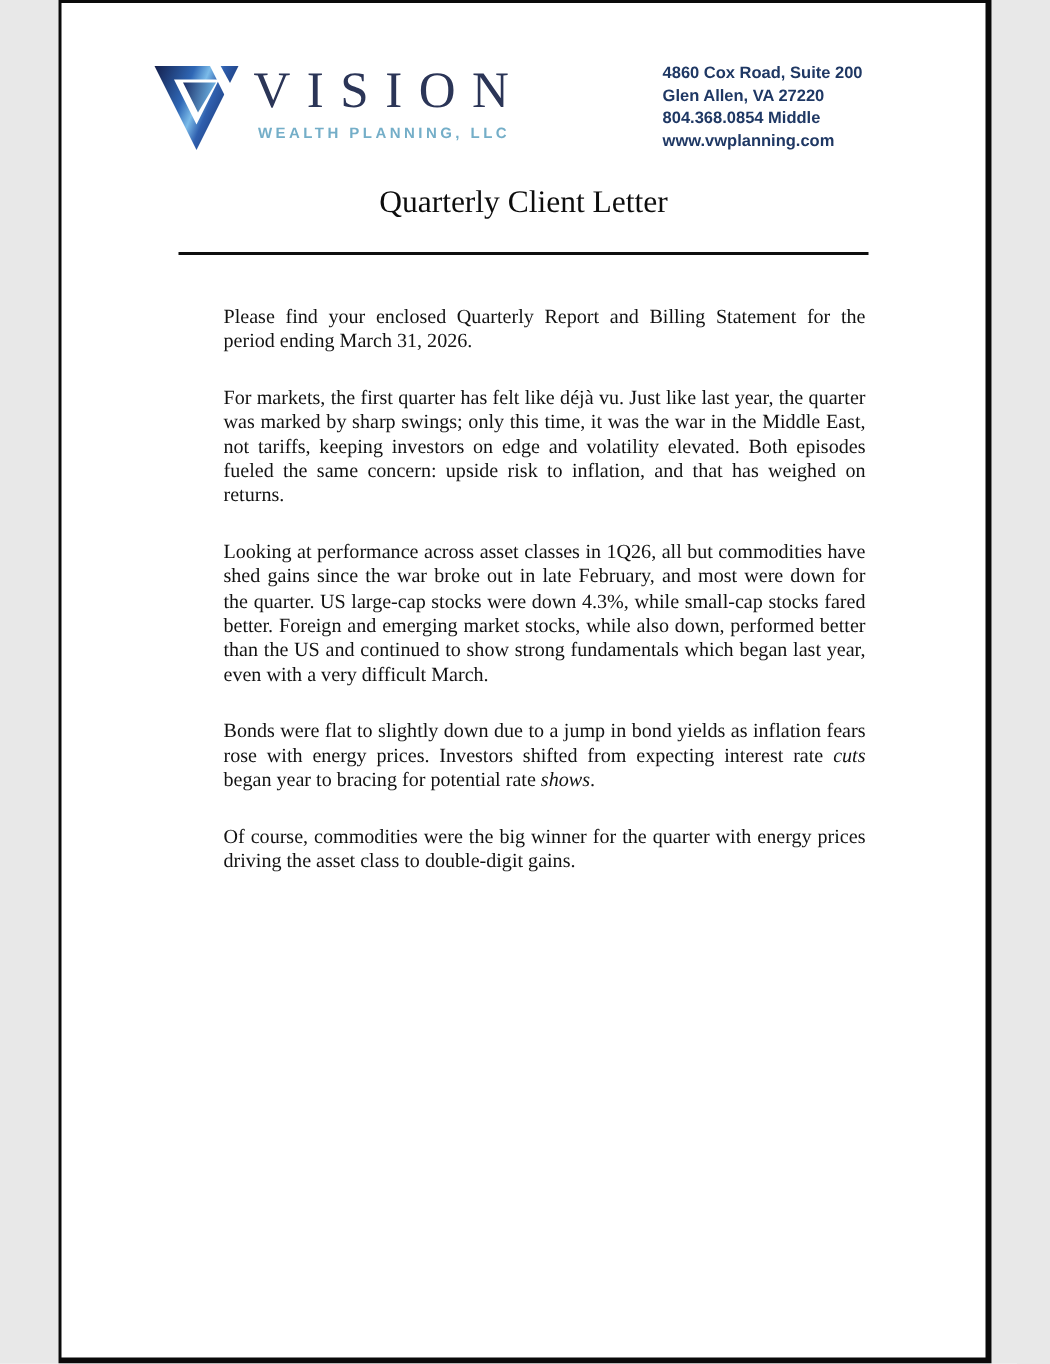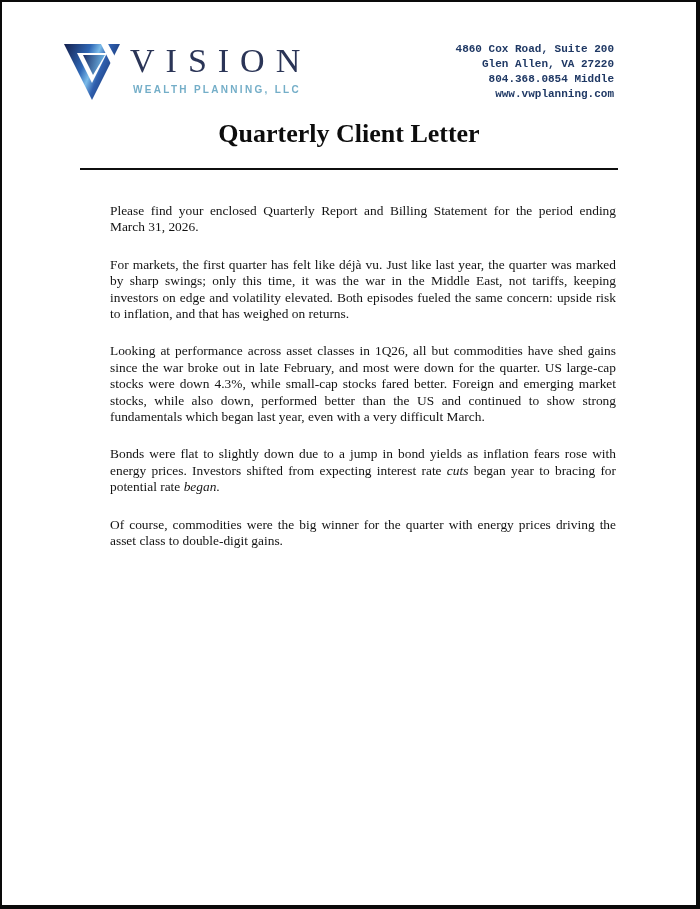--- a/index.html
+++ b/index.html
@@ -1,18 +1,18 @@
 <!DOCTYPE html>
 <html><head>
 <meta charset="utf-8">
 <style>
   html,body { margin:0; padding:0; background:#e8e8e8; }
   .page {
     position:relative;
-    width:700px; height:909px;
+    width:622px; height:909px;
     box-sizing:border-box;
     margin:0 auto;
     background:#ffffff;
     border:solid #0a0a0a;
     border-width:2px 4px 4px 2px;
     overflow:hidden;
     font-family:"Liberation Serif", "DejaVu Serif", serif;
     color:#131313;
   }
   
@@ -24,29 +24,29 @@
     color:#2b3557; white-space:nowrap;
   }
   .tagline {
     position:absolute; left:131px; top:82px;
     font-family:Liberation Sans, sans-serif;
     font-size:10px; line-height:12px; letter-spacing:2.3px;
     font-weight:600; color:#74aec8; white-space:nowrap;
   }
   .contact {
     position:absolute; right:82px; top:40px;
-    text-align:right; font-style:normal;
-    font-family:Liberation Mono, monospace;
+    font-style:normal;
+    font-family:Liberation Sans, sans-serif;
     font-size:11px; line-height:15px; font-weight:700;
     color:#1f3864;
   }
   
   .title-block { position:absolute; left:0; right:0; top:120px; text-align:center; }
   .title-block h1 {
-    margin:0; font-size:26px; line-height:24px; font-weight:700; color:#0d0d0d;
+    margin:0; font-size:21px; line-height:24px; font-weight:400; color:#0d0d0d;
   }
   .letter-date { margin-top:2px; font-size:14.5px; line-height:17px; font-weight:700; color:#0d0d0d; }
   .rule { position:absolute; left:78px; right:78px; top:166px; height:0; border-top:2px solid #0f0f0f; }
   
   .letter-body {
     position:absolute; left:80px; right:80px; top:201px;
     font-size:13.4px; line-height:16.4px;
     text-align:justify;
     margin-left:28px;
   }
@@ -88,17 +88,17 @@
 
   <div class="title-block">
     <h1>Quarterly Client Letter</h1>
   </div>
   <div class="rule"></div>
 
   <main class="letter-body">
       <p><span>Please find your enclosed Quarterly Report and Billing Statement for the period ending March 31, 2026.</span></p>
       <p><span>For markets, the first quarter has felt like déjà vu. Just like last year, the quarter was marked by sharp swings; only this time, it was the war in the Middle East, not tariffs, keeping investors on edge and volatility elevated. Both episodes fueled the same concern: upside risk to inflation, and that has weighed on returns.</span></p>
       <p><span>Looking at performance across asset classes in 1Q26, all but commodities have shed gains since the war broke out in late February, and most were down for the quarter. US large-cap stocks were down 4.3%, while small-cap stocks fared better.  Foreign and emerging market stocks, while also down, performed better than the US and continued to show strong fundamentals which began last year, even with a very difficult March.</span></p>
-      <p><span>Bonds were flat to slightly down due to a jump in bond yields as inflation fears rose with energy prices.  Investors shifted from expecting interest rate </span><span class="italic">cuts</span><span> began year to bracing for potential rate </span><span class="italic">began</span><span>.</span></p>
+      <p><span>Bonds were flat to slightly down due to a jump in bond yields as inflation fears rose with energy prices.  Investors shifted from expecting interest rate </span><span class="italic">cuts</span><span> began year to bracing for potential rate </span><span class="italic">shows</span><span>.</span></p>
       <p><span>Of course, commodities were the big winner for the quarter with energy prices driving the asset class to double-digit gains.</span></p>
     </main>
 
 </div>
 
 </body></html>

